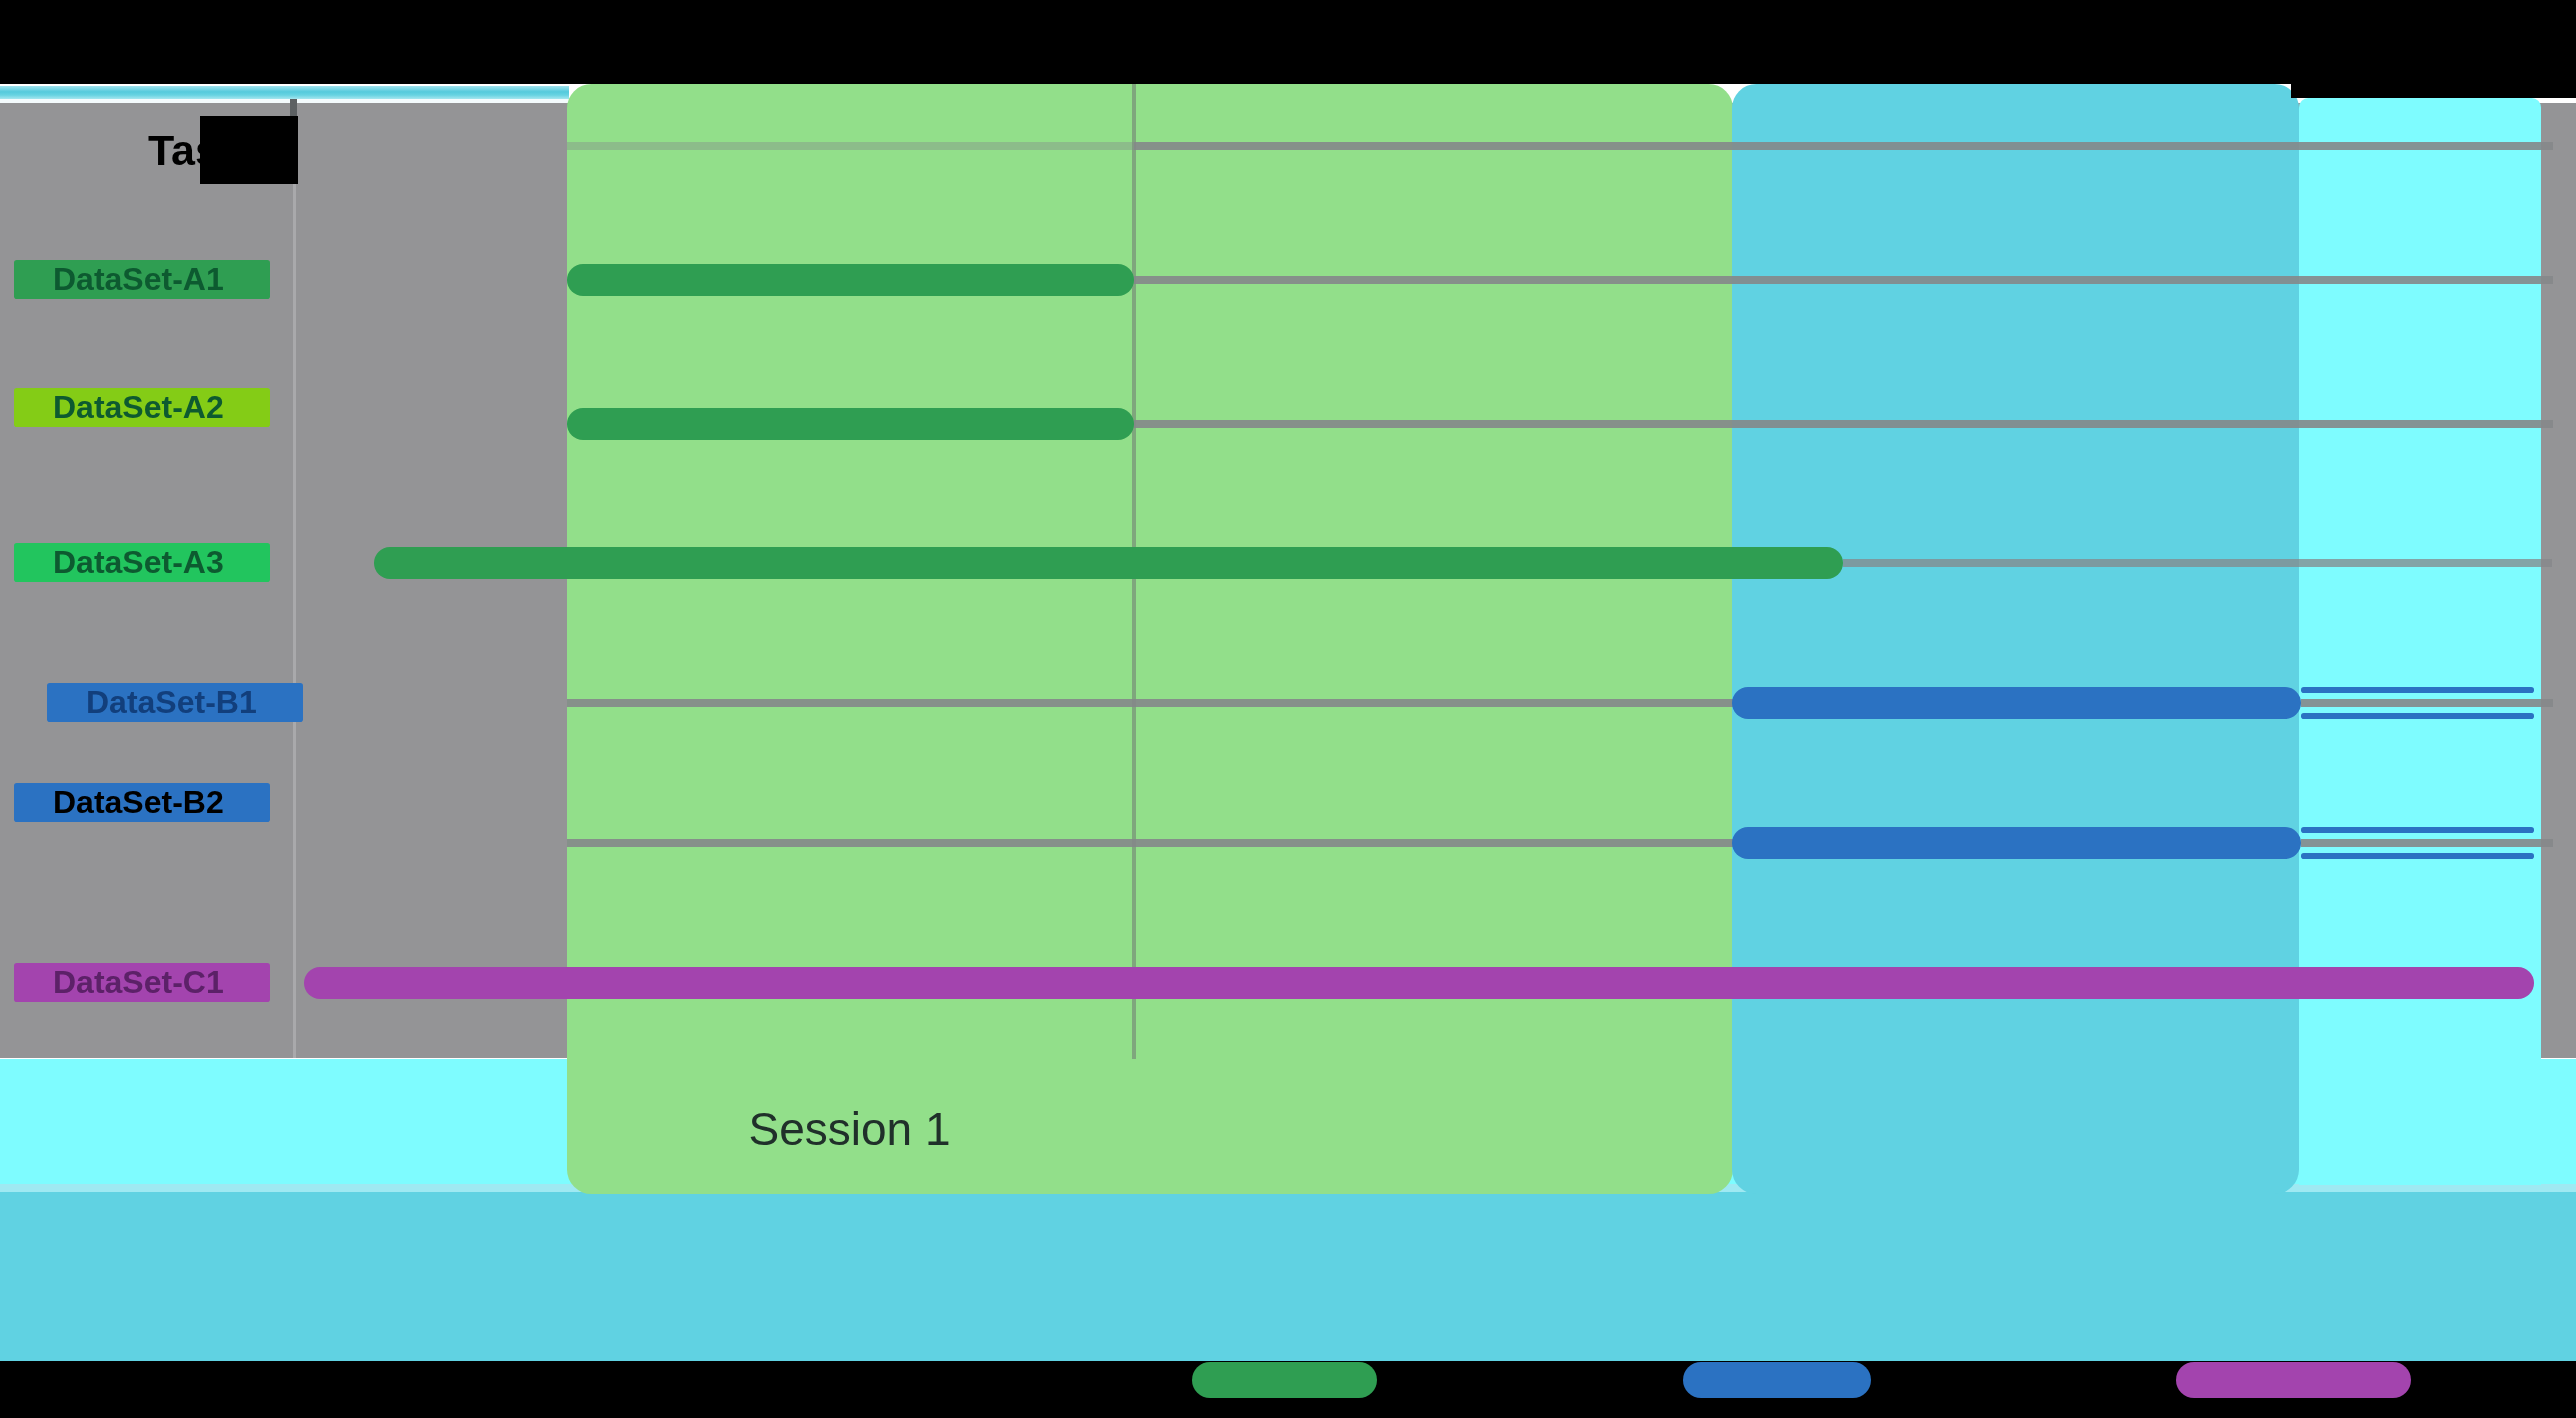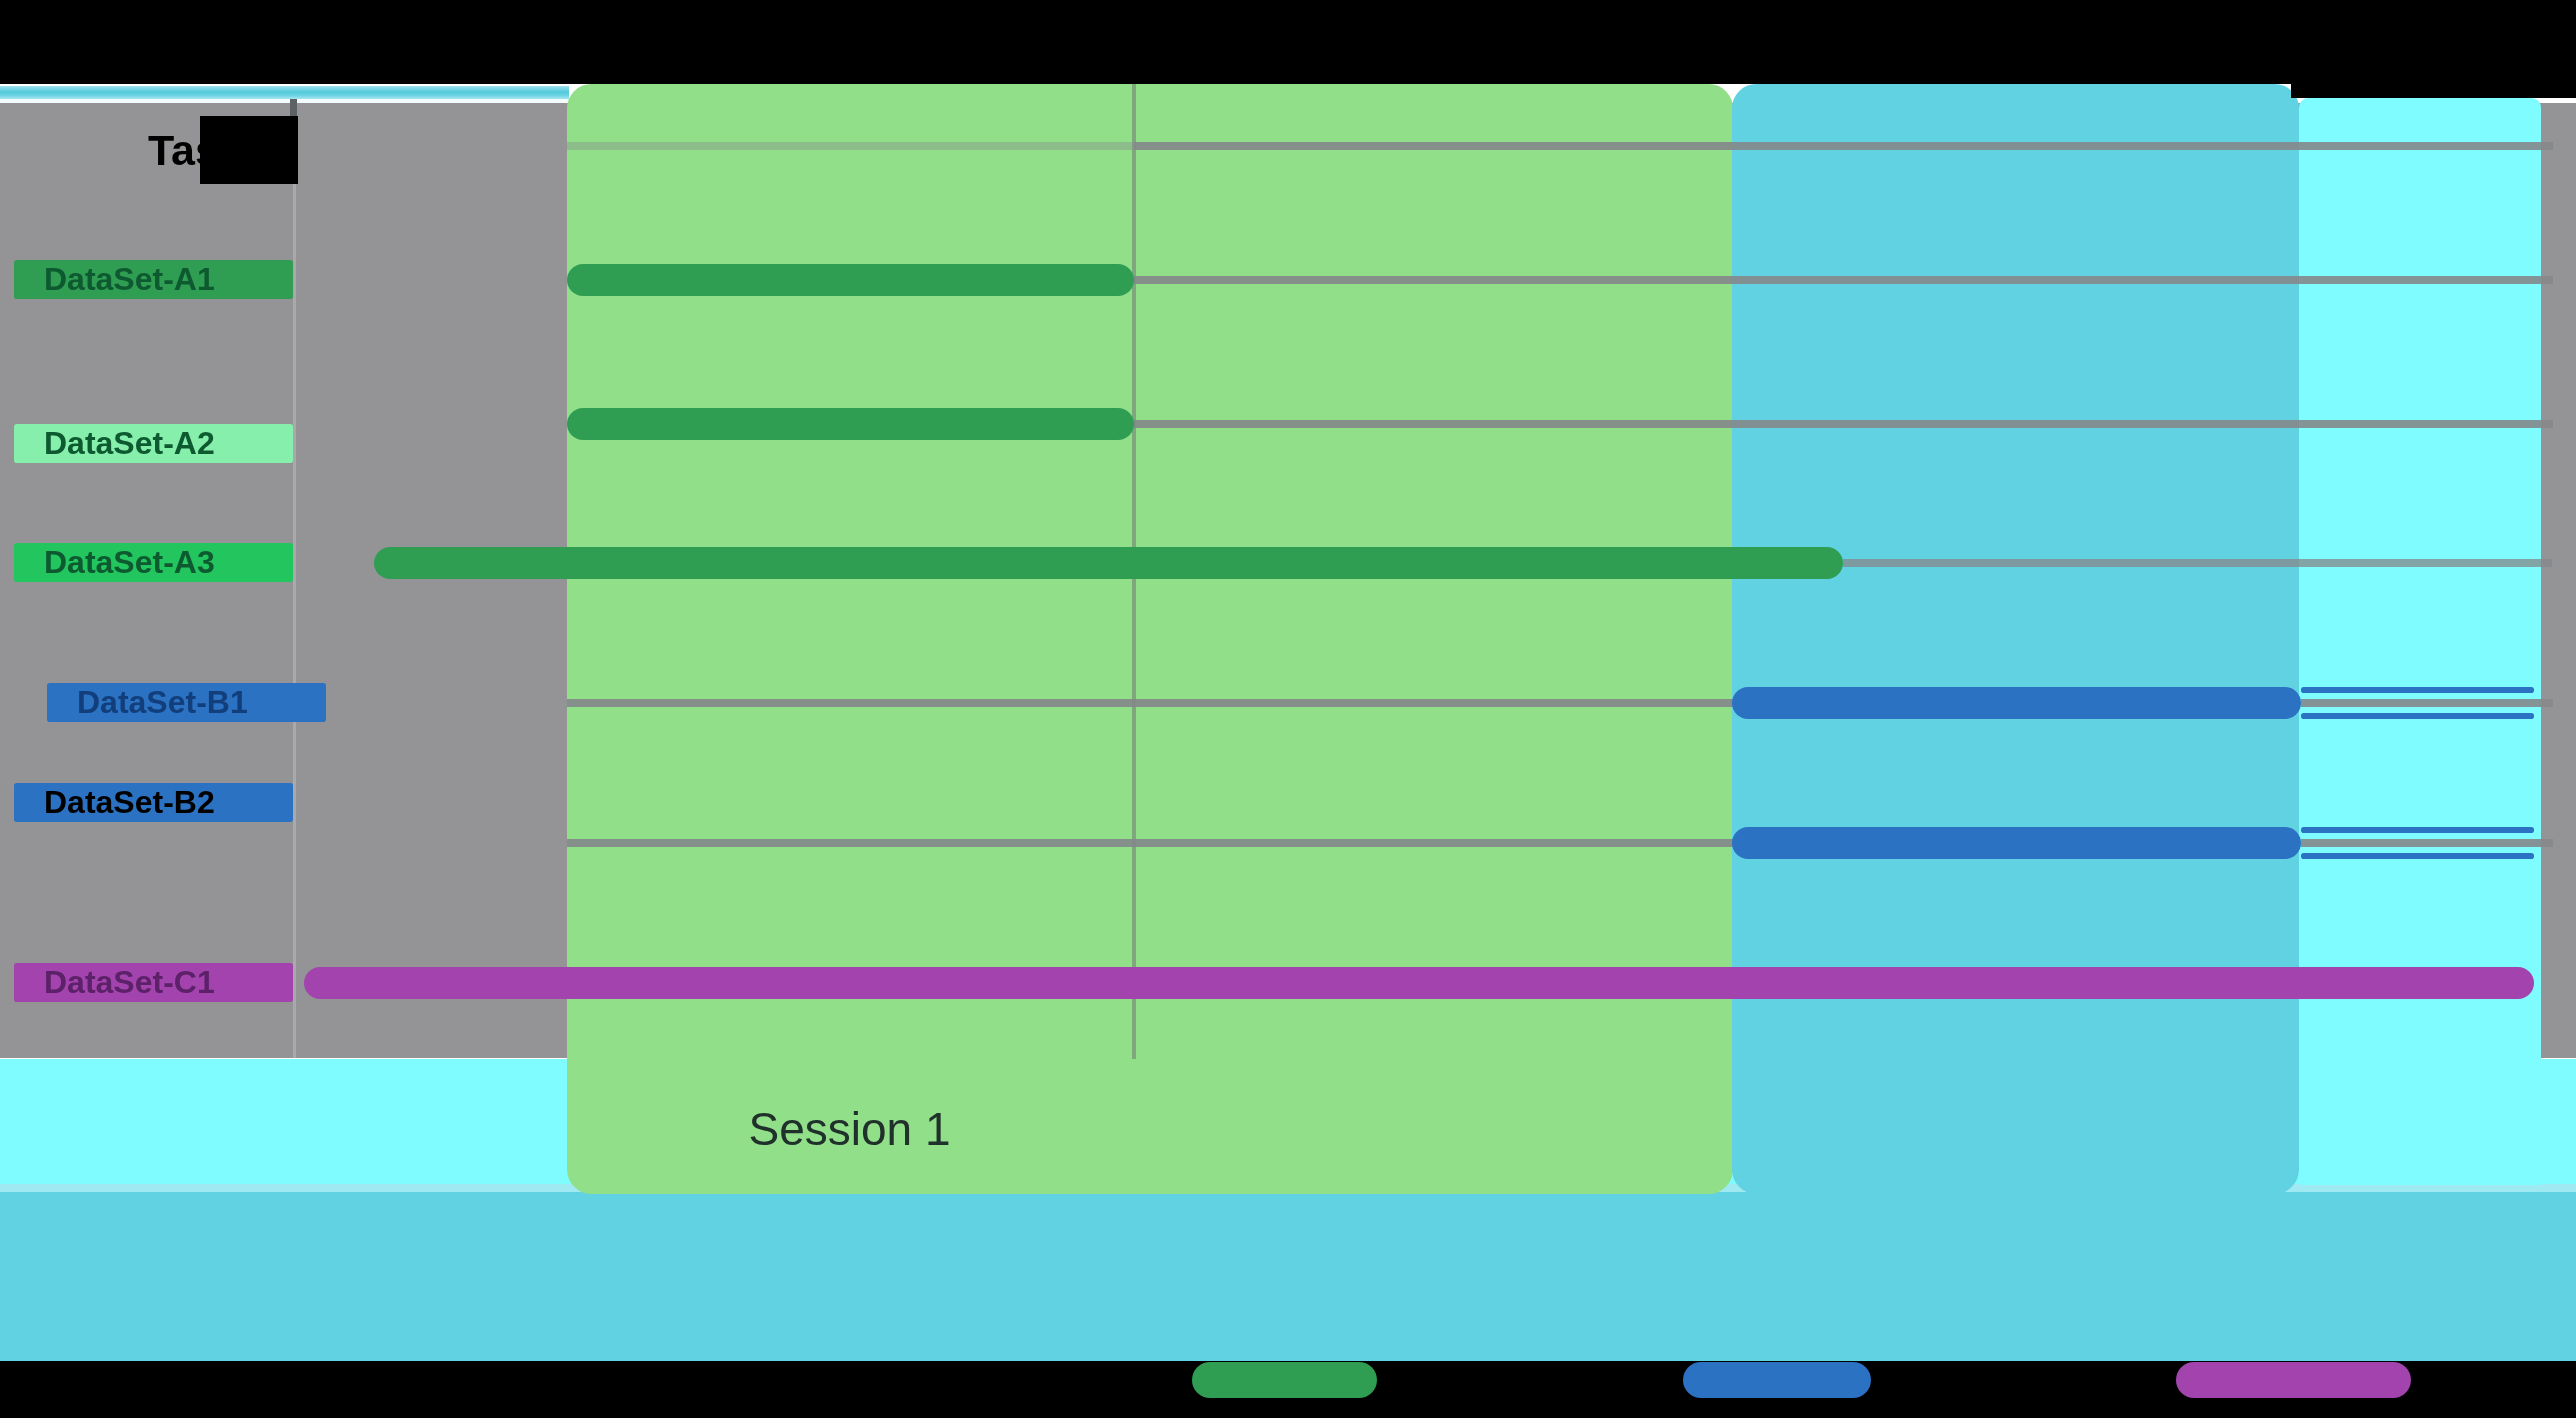--- a/index.html
+++ b/index.html
@@ -31,22 +31,22 @@
   .black-patch-tr {left:2291px;top:83px;width:285px;height:15px;background:#000;}
   .task-blob      {left:200px;top:116px;width:98px;height:68px;background:#000;}
   .black-footer   {left:0;top:1361px;width:2576px;height:58px;background:#000;}
 
   .legend-swatch  {top:1362px;height:36px;border-radius:18px;}
 
   
   .track-line     {height:7.5px;background:#85878a;}
   .task-bar       {height:32px;border-radius:16px;}
   .bar-sliver     {height:5.6px;border-radius:2.8px;}
-  .row-chip       {left:14px;width:279px;height:39px;border-radius:2.8px;
-                   font-size:32px;font-weight:600;line-height:39px;padding-left:30px;}
+  .row-chip       {left:14px;width:256px;height:39px;border-radius:2.8px;
+                   font-size:32px;font-weight:600;line-height:39px;padding-left:39px;}
 </style>
 </head>
 <body>
 
 <div id="canvas">
   <div class="plot-gray"></div>
   <div class="top-strip"></div>
   <div class="white-line"></div>
   <div class="bright-row"></div>
   <div class="light-line"></div>
@@ -61,21 +61,21 @@
   <div class="col-sep-tick"></div>
 
   <div id="rows-layer">
       <div class="track-line" style="left: 567px; top: 142px; width: 567px; background: rgb(133, 135, 138); opacity: 0.4;"></div>
       <div class="track-line" style="left: 1134px; top: 142px; width: 1419px; background: rgb(133, 135, 138); opacity: 0.9;"></div>
       <div class="track-line" style="left: 1134px; top: 276px; width: 1419px; background: rgb(133, 135, 138); opacity: 0.9;"></div>
       <div class="task-bar" style="left: 567px; top: 264px; width: 567px; background: rgb(47, 158, 82);"></div>
       <div class="row-chip" style="top: 260px; background: rgb(47, 158, 82); color: rgb(13, 90, 48);">DataSet-A1</div>
       <div class="track-line" style="left: 1134px; top: 420px; width: 1419px; background: rgb(133, 135, 138); opacity: 0.9;"></div>
       <div class="task-bar" style="left: 567px; top: 408px; width: 567px; background: rgb(47, 158, 82);"></div>
-      <div class="row-chip" style="top: 424px; background: #86efac; color: rgb(13, 90, 48);">DataSet-A2</div>
+      <div class="row-chip" style="top: 388px; background: #84cc16; color: rgb(13, 90, 48);">DataSet-A2</div>
       <div class="track-line" style="left: 1843px; top: 559px; width: 709px; background: rgb(133, 135, 138); opacity: 0.75;"></div>
       <div class="task-bar" style="left: 374px; top: 547px; width: 1469px; background: rgb(47, 158, 82);"></div>
       <div class="row-chip" style="top: 543px; background: #22c55e; color: rgb(13, 90, 48);">DataSet-A3</div>
       <div class="track-line" style="left: 567px; top: 699px; width: 1166px; background: rgb(133, 135, 138); opacity: 0.9;"></div>
       <div class="track-line" style="left: 2301px; top: 699px; width: 252px; background: rgb(133, 135, 138); opacity: 0.9;"></div>
       <div class="bar-sliver" style="left: 2301px; top: 687px; width: 233px; background: rgb(43, 114, 194);"></div>
       <div class="bar-sliver" style="left: 2301px; top: 713px; width: 233px; background: rgb(43, 114, 194);"></div>
       <div class="task-bar" style="left: 1732px; top: 687px; width: 569px; background: rgb(43, 114, 194);"></div>
       <div class="row-chip" style="top: 683px; background: rgb(43, 114, 194); color: rgb(18, 63, 124); margin-left: 33px;">DataSet-B1</div>
       <div class="track-line" style="left: 567px; top: 839px; width: 1166px; background: rgb(133, 135, 138); opacity: 0.9;"></div>

